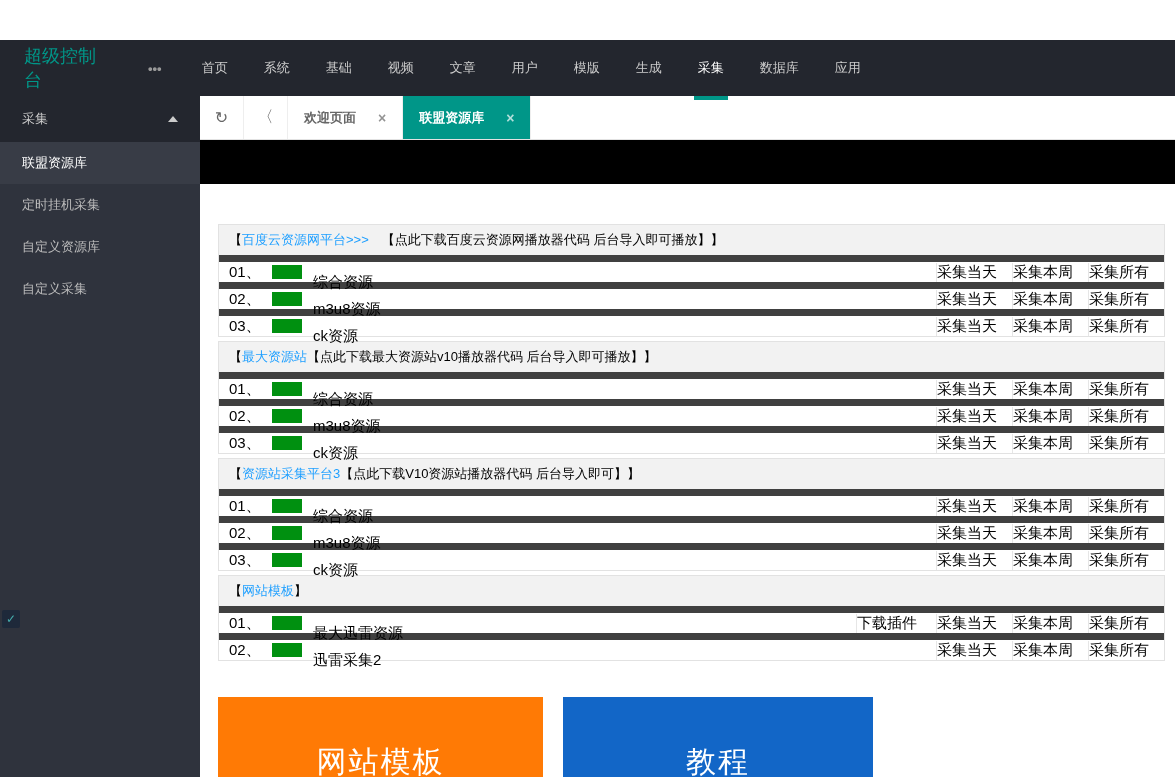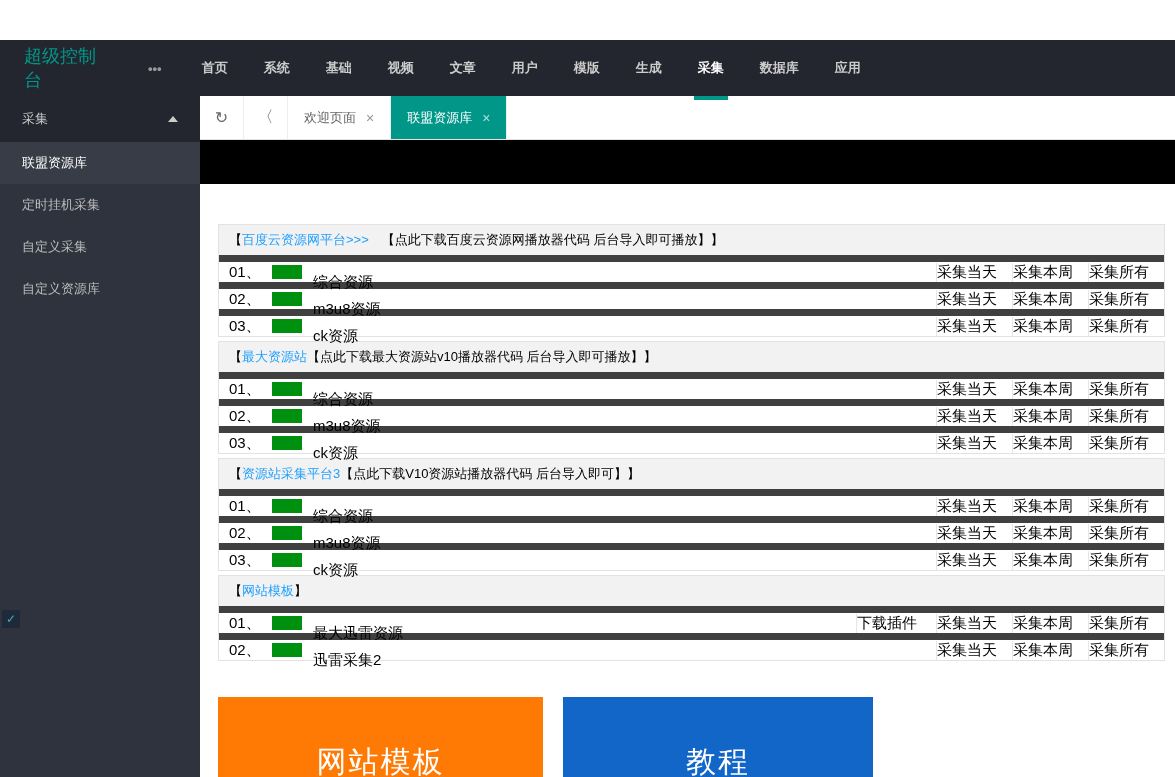--- a/index.html
+++ b/index.html
@@ -1,33 +1,33 @@
 <!DOCTYPE html>
 <html><head>
 <meta charset="utf-8">
 <style>
 * { margin: 0; padding: 0; box-sizing: border-box; }
 body { font-family: "Microsoft YaHei", Arial, sans-serif; font-size: 13px; background: #fff; width: 1175px; }
 .topbar { background: #23262e; height: 56px; display: flex; align-items: center; color: #ccc; margin-top: 40px; }
 .logo { color: #009688; font-size: 18px; padding: 0 24px; width: 120px; }
 .dots { padding: 0 28px; color: #999; font-weight: bold; }
 .topmenu { display: flex; gap: 28px; margin-left: 8px; }
-.topmenu div { padding: 22px 4px; cursor: pointer; position: relative; font-weight: bold; }
+.topmenu div { padding: 22px 4px; cursor: pointer; position: relative; }
 .topmenu div.active { color: #fff; }
 .topmenu div.active::after { content: ""; position: absolute; left: 0; right: 0; bottom: -1px; height: 4px; background: #009688; }
 .layout { display: flex; }
 .sidebar { width: 200px; background: #2f333d; color: #ccc; min-height: 721px; }
 .sidehead { background: #23262e; padding: 14px 22px; display: flex; justify-content: space-between; align-items: center; cursor: pointer; }
 .sidehead .arrow { width: 0; height: 0; border-left: 5px solid transparent; border-right: 5px solid transparent; border-bottom: 6px solid #ccc; }
 .sideitems div { padding: 12px 22px; cursor: pointer; color: #bbb; }
 .sideitems div.active { color: #fff; background: #383c46; }
 .main { flex: 1; }
 .tabbar { height: 44px; border-bottom: 1px solid #e2e2e2; display: flex; align-items: stretch; }
 .tabctl { width: 44px; display: flex; align-items: center; justify-content: center; border-right: 1px solid #eee; cursor: pointer; color: #666; font-size: 16px; }
-.tab { display: flex; align-items: center; padding: 0 16px; border-right: 1px solid #eee; font-size: 13px; color: #666; cursor: pointer; gap: 10px; }
+.tab { display: flex; align-items: center; padding: 0 16px; border-right: 1px solid #eee; font-size: 13px; color: #666; cursor: pointer; gap: 22px; font-weight: bold; }
 .tab.active { background: #009688; color: #fff; }
 .tab .close { font-size: 14px; opacity: 0.7; cursor: pointer; }
 .blackbar { background: #000; height: 44px; }
 .content { padding: 40px 10px 20px 18px; }
 .tablewrap { border: 1px solid #e2e2e2; margin-bottom: 4px; }
 .thead { background: #f2f2f2; padding: 6px 10px; font-size: 13px; }
 .thead .link { color: #1e9fff; cursor: pointer; }
 .trow { display: flex; border-top: 7px solid #404040; align-items: center; height: 27px; font-size: 15px; }
 .trow:first-child { border-top: none; }
 .c-idx { width: 48px; padding-left: 10px; }
@@ -65,22 +65,22 @@
 
 <div class="layout">
   <div class="sidebar">
     <div class="sidehead">
       <span>采集</span>
       <span class="arrow"></span>
     </div>
     <div class="sideitems" id="sideitems">
         <div class="active">联盟资源库</div>
         <div>定时挂机采集</div>
+        <div>自定义资源库</div>
         <div>自定义采集</div>
-        <div>自定义资源库</div>
       </div>
     <div class="cornerbtn">✓</div>
   </div>
 
   <div class="main">
     <div class="tabbar">
       <div class="tabctl">↻</div>
       <div class="tabctl">〈</div>
       <div id="tabs" style="display:flex">
           <div class="tab">

